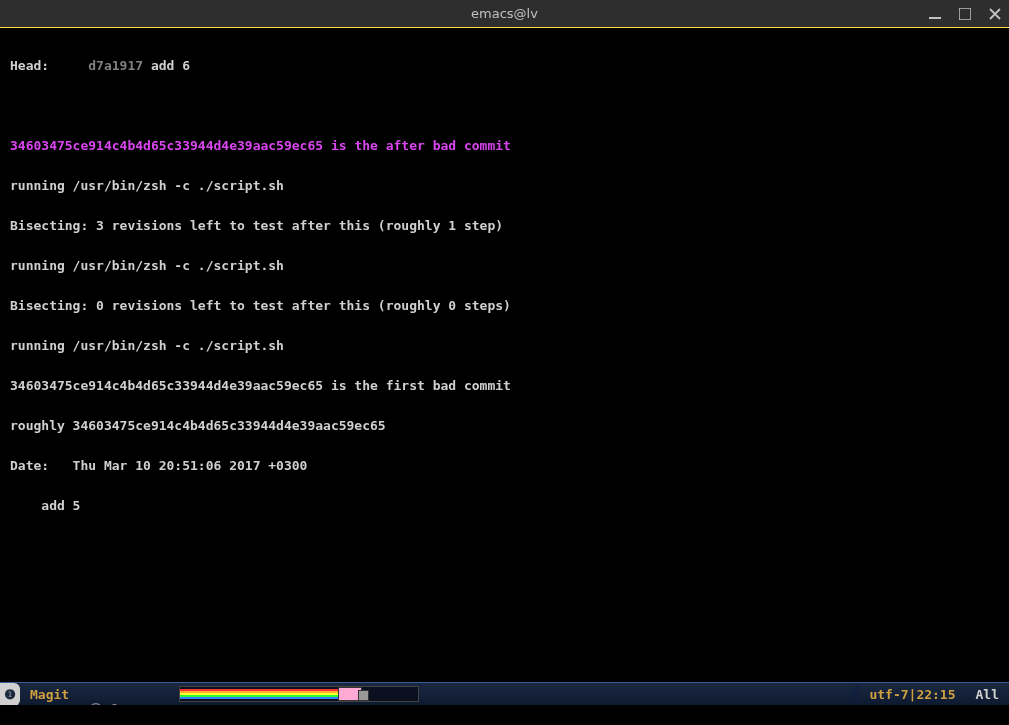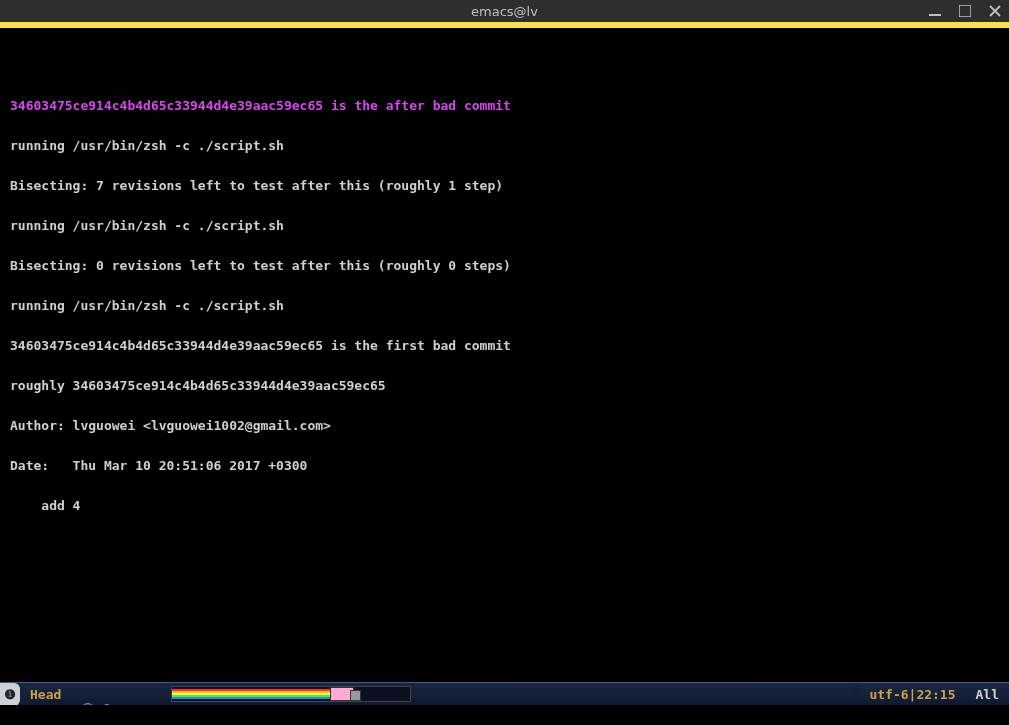--- a/index.html
+++ b/index.html
@@ -17,21 +17,21 @@
       background: #2e2e2e;
       height: 28px;
       display: flex;
       align-items: center;
       justify-content: center;
       position: relative;
       color: #c0c0c0;
       font-family: "DejaVu Sans", sans-serif;
       font-size: 13px;
       font-weight: normal;
-      border-bottom: 6px solid #fde047;
+      border-bottom: 1px solid #fde047;
     }
     .titlebar-controls {
       position: absolute;
       right: 6px;
       display: flex;
       gap: 14px;
       align-items: center;
     }
     .titlebar-controls span {
       color: #c0c0c0;
@@ -170,56 +170,56 @@
     </span>
     <span>
       <svg width="12" height="12" viewBox="0 0 12 12">
           <path d="M1 1 L11 11 M11 1 L1 11" stroke="#c0c0c0" stroke-width="1.8"></path>
         </svg>
     </span>
   </div>
 </div>
 
 <div class="terminal">
+<span class="ln"><span>Head:</span>     <span class="dim">d7a1917</span> <span>add 6</span></span>
 <span class="ln"> </span>
 <span class="ln"><span class="blue">34603475ce914c4b4d65c33944d4e39aac59ec65</span> <span class="blue">is the after bad commit</span></span>
 <span class="ln">running /usr/bin/zsh -c ./script.sh</span>
-<span class="ln">Bisecting: 7 revisions left to test after this (roughly 1 step)</span>
+<span class="ln">Bisecting: 3 revisions left to test after this (roughly 1 step)</span>
 <span class="ln">running /usr/bin/zsh -c ./script.sh</span>
 <span class="ln">Bisecting: 0 revisions left to test after this (roughly 0 steps)</span>
 <span class="ln">running /usr/bin/zsh -c ./script.sh</span>
 <span class="ln">34603475ce914c4b4d65c33944d4e39aac59ec65 is the first bad commit</span>
 <span class="ln">roughly 34603475ce914c4b4d65c33944d4e39aac59ec65</span>
-<span class="ln">Author: lvguowei &lt;lvguowei1002@gmail.com&gt;</span>
 <span class="ln">Date:   Thu Mar 10 20:51:06 2017 +0300</span>
-<span class="ln">    add 4</span>
+<span class="ln">    add 5</span>
 
 
 
 
 
 
 
 
 
 
 
 
 
 
 </div>
 
 <div class="modeline">
   <span class="ml-badge">❶</span>
-  <span class="ml-seg ml-mode">Head</span>
+  <span class="ml-seg ml-mode">Magit</span>
   <span class="ml-seg ml-vc">ⓨFlow®e®</span>
   <span class="nyan-track">
     <span class="nyan-rainbow"></span>
     <span class="nyan-cat"></span>
   </span>
   <span class="ml-right">
     <span class="ml-sep"></span>
-    <span class="ml-seg" style="color:#d0a040"><span>utf-6</span> | <span>22:15</span></span>
+    <span class="ml-seg" style="color:#d0a040"><span>utf-7</span> | <span>22:15</span></span>
     <span class="ml-seg" style="color:#d0d0d0">All</span>
   </span>
 </div>
 
 <div class="bottom-gap"></div>
 
 </body></html>

